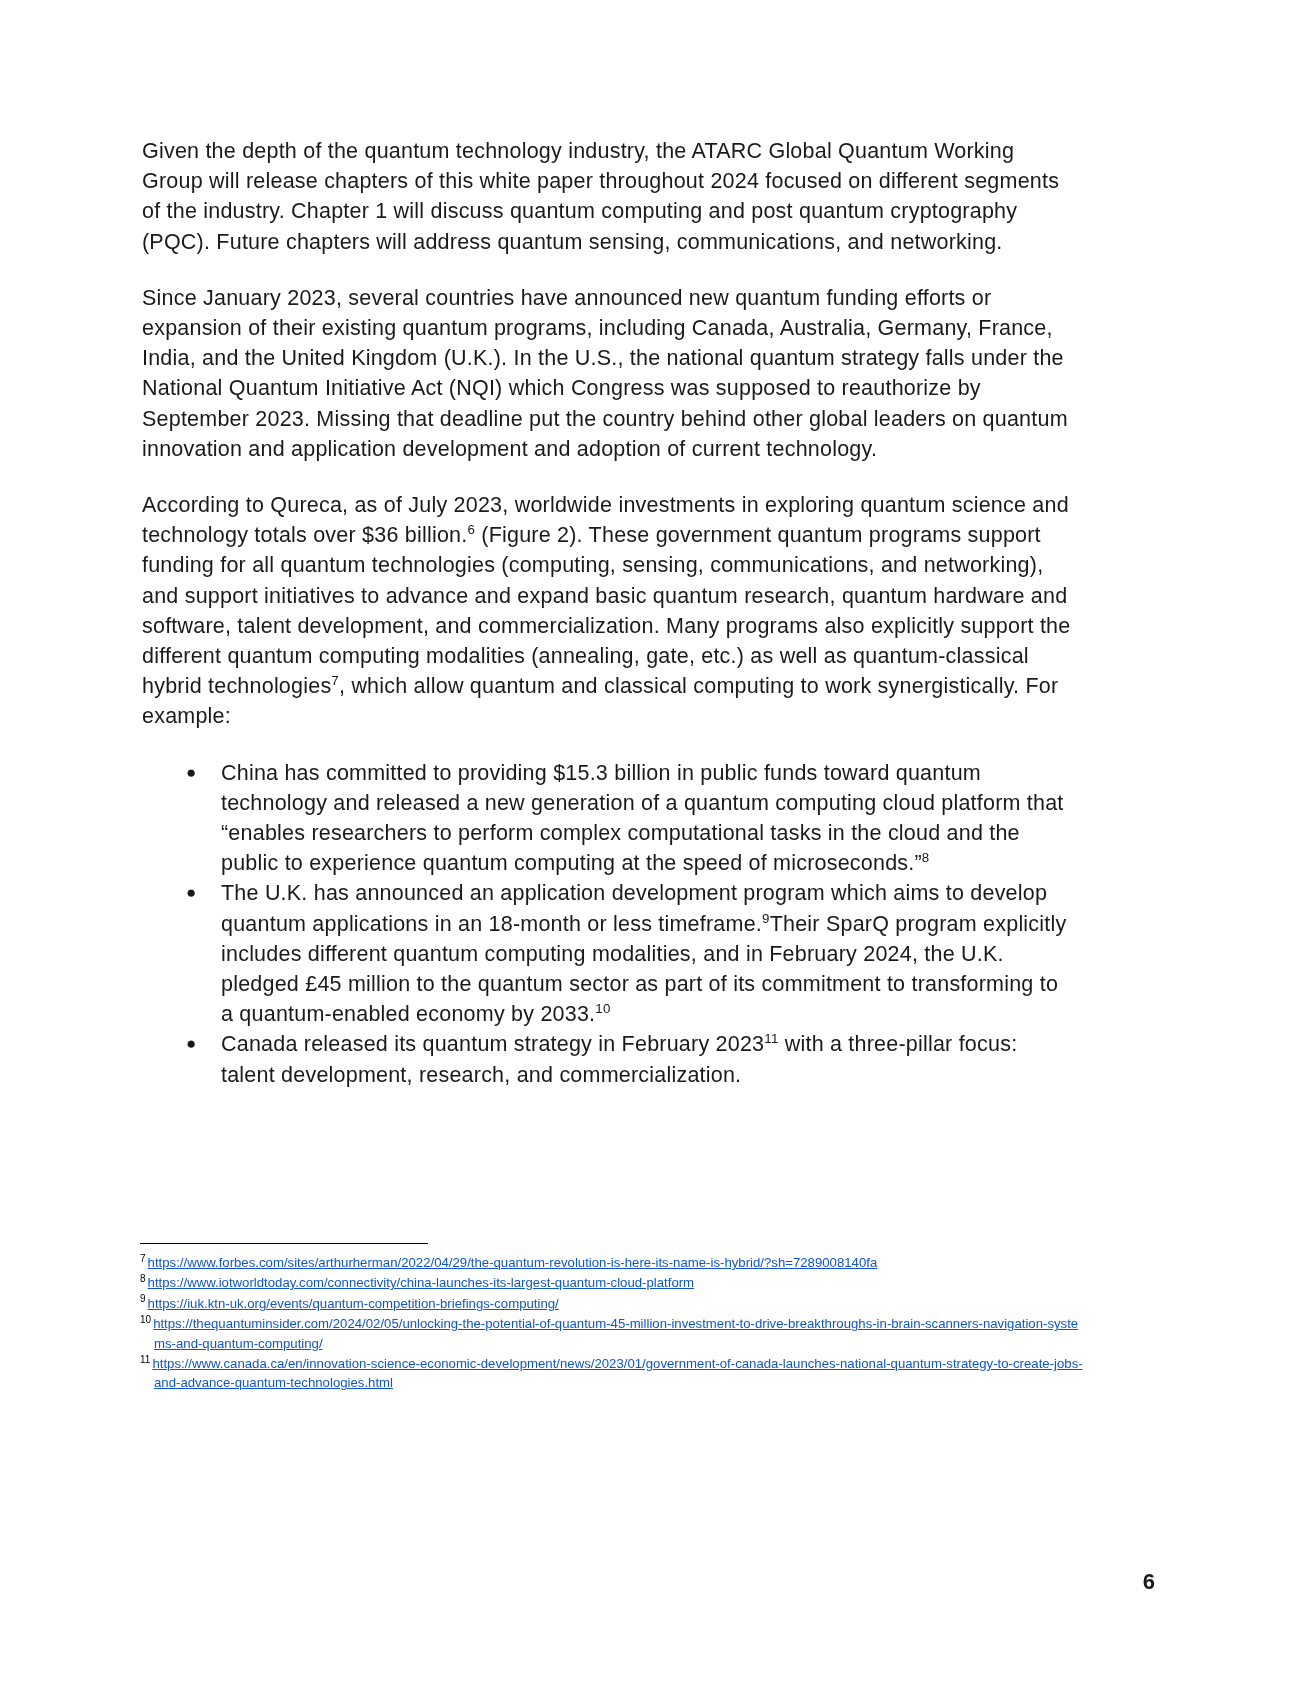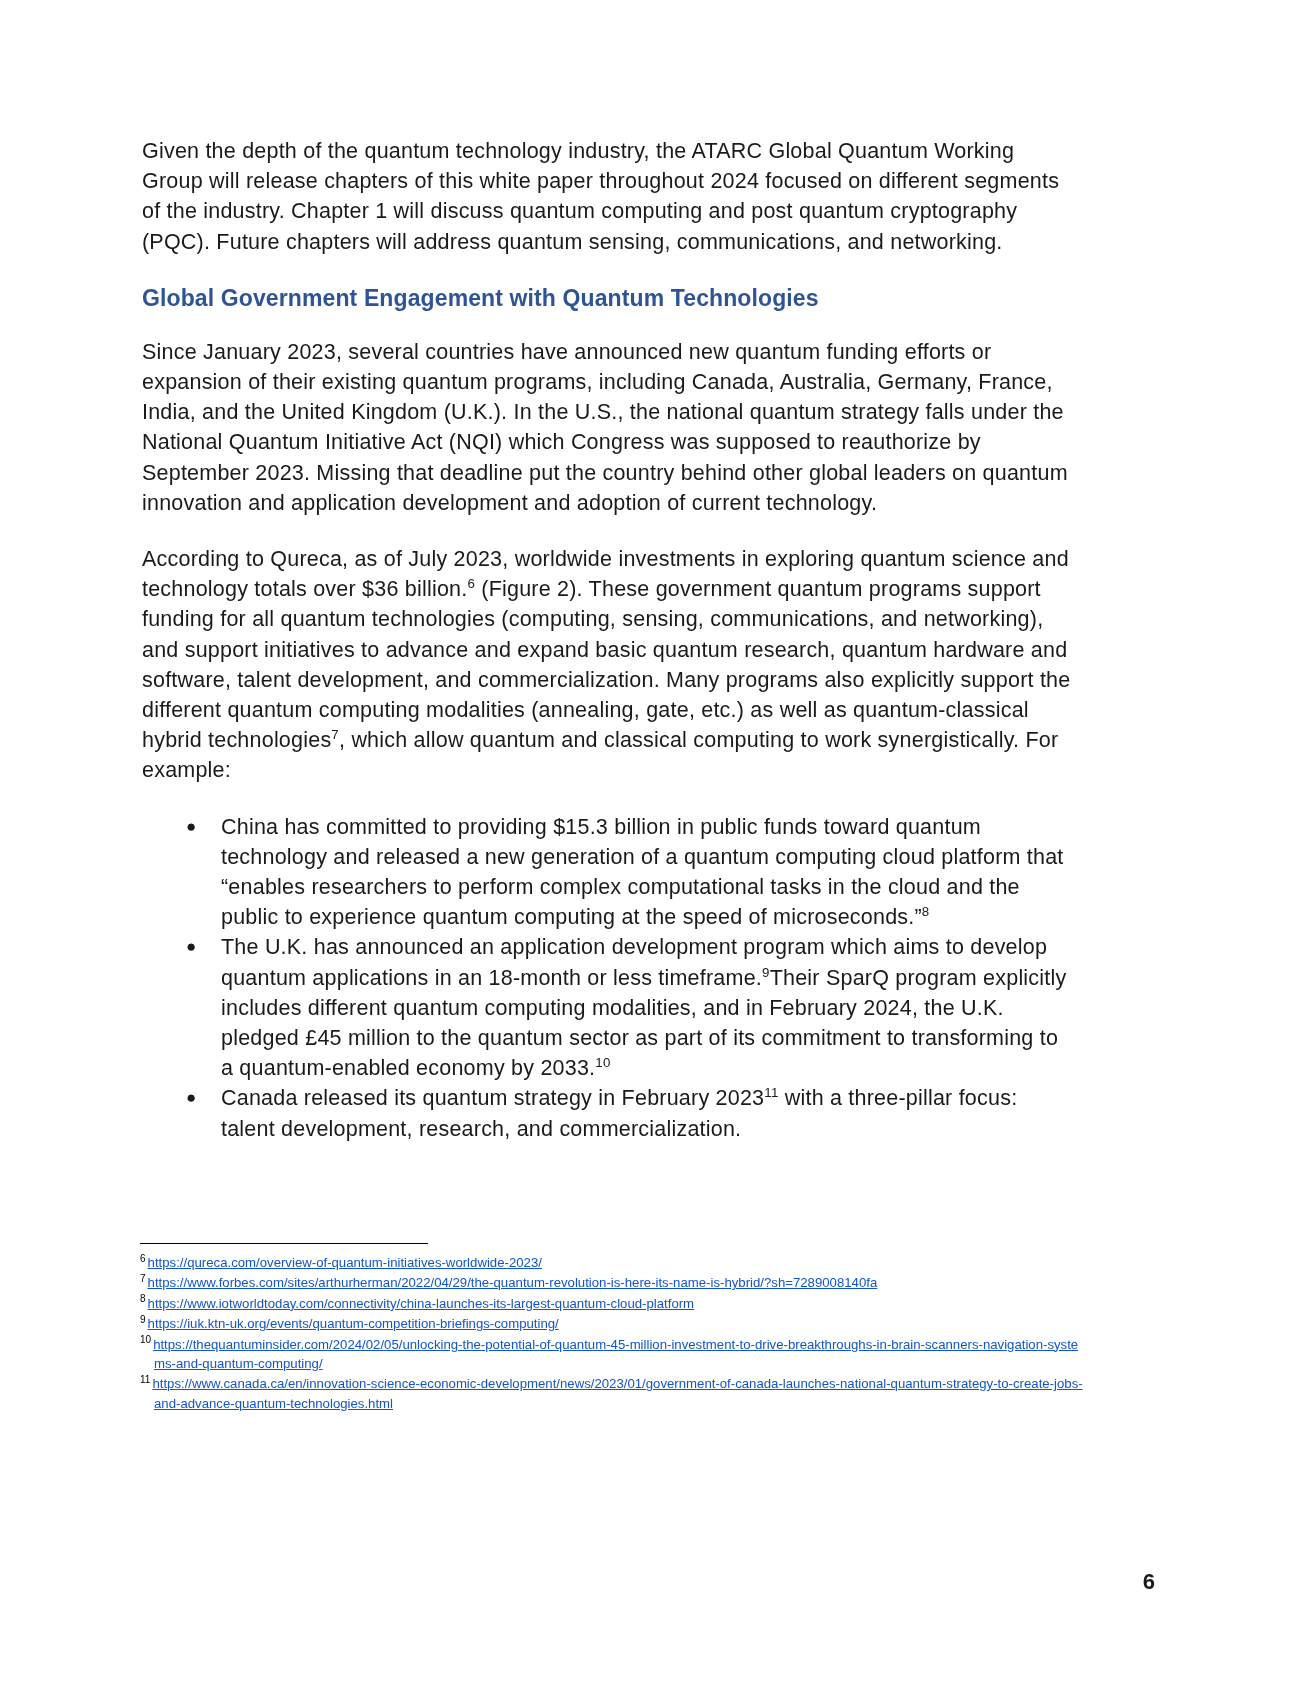--- a/index.html
+++ b/index.html
@@ -124,21 +124,20 @@
 </style>
 </head>
 <body>
 
 <div class="page">
 
   <div class="content">
 
     <p class="body-para">Given the depth of the quantum technology industry, the ATARC Global Quantum Working Group will release chapters of this white paper throughout 2024 focused on different segments of the industry. Chapter 1 will discuss quantum computing and post quantum cryptography (PQC). Future chapters will address quantum sensing, communications, and networking.</p>
 
-    <h2 class="section-heading">Global Government Engagement with Quantum Technologies</h2>
 
     <p class="body-para">Since January 2023, several countries have announced new quantum funding efforts or expansion of their existing quantum programs, including Canada, Australia, Germany, France, India, and the United Kingdom (U.K.). In the U.S., the national quantum strategy falls under the National Quantum Initiative Act (NQI) which Congress was supposed to reauthorize by September 2023. Missing that deadline put the country behind other global leaders on quantum innovation and application development and adoption of current technology.</p>
 
     <p class="body-para">
       <span>According to Qureca, as of July 2023, worldwide investments in exploring quantum science and technology totals over $36 billion.</span><sup>6</sup><span> (Figure 2). These government quantum programs support funding for all quantum technologies (computing, sensing, communications, and networking), and support initiatives to advance and expand basic quantum research, quantum hardware and software, talent development, and commercialization. Many programs also explicitly support the different quantum computing modalities (annealing, gate, etc.) as well as quantum-classical hybrid technologies</span><sup>7</sup><span>, which allow quantum and classical computing to work synergistically. For example:</span>
     </p>
 
     <div class="bullet-list-wrap">
       <ul class="bullets">
 
@@ -155,21 +154,20 @@
         </li>
 
       </ul>
     </div>
 
   </div>
 
   <div class="footnotes">
     <div class="footnote-rule"></div>
 
-    <div class="footnote"><span class="fn-num">6</span><a class="fn-link" href="#">https://qureca.com/overview-of-quantum-initiatives-worldwide-2023/</a></div>
 
     <div class="footnote"><span class="fn-num">7</span><a class="fn-link" href="#">https://www.forbes.com/sites/arthurherman/2022/04/29/the-quantum-revolution-is-here-its-name-is-hybrid/?sh=7289008140fa</a></div>
 
     <div class="footnote"><span class="fn-num">8</span><a class="fn-link" href="#">https://www.iotworldtoday.com/connectivity/china-launches-its-largest-quantum-cloud-platform</a></div>
 
     <div class="footnote"><span class="fn-num">9</span><a class="fn-link" href="#">https://iuk.ktn-uk.org/events/quantum-competition-briefings-computing/</a></div>
 
     <div class="footnote wrapped"><span class="fn-num">10</span><a class="fn-link" href="#">https://thequantuminsider.com/2024/02/05/unlocking-the-potential-of-quantum-45-million-investment-to-drive-breakthroughs-in-brain-scanners-navigation-systems-and-quantum-computing/</a></div>
 
     <div class="footnote wrapped"><span class="fn-num">11</span><a class="fn-link" href="#">https://www.canada.ca/en/innovation-science-economic-development/news/2023/01/government-of-canada-launches-national-quantum-strategy-to-create-jobs-and-advance-quantum-technologies.html</a></div>

